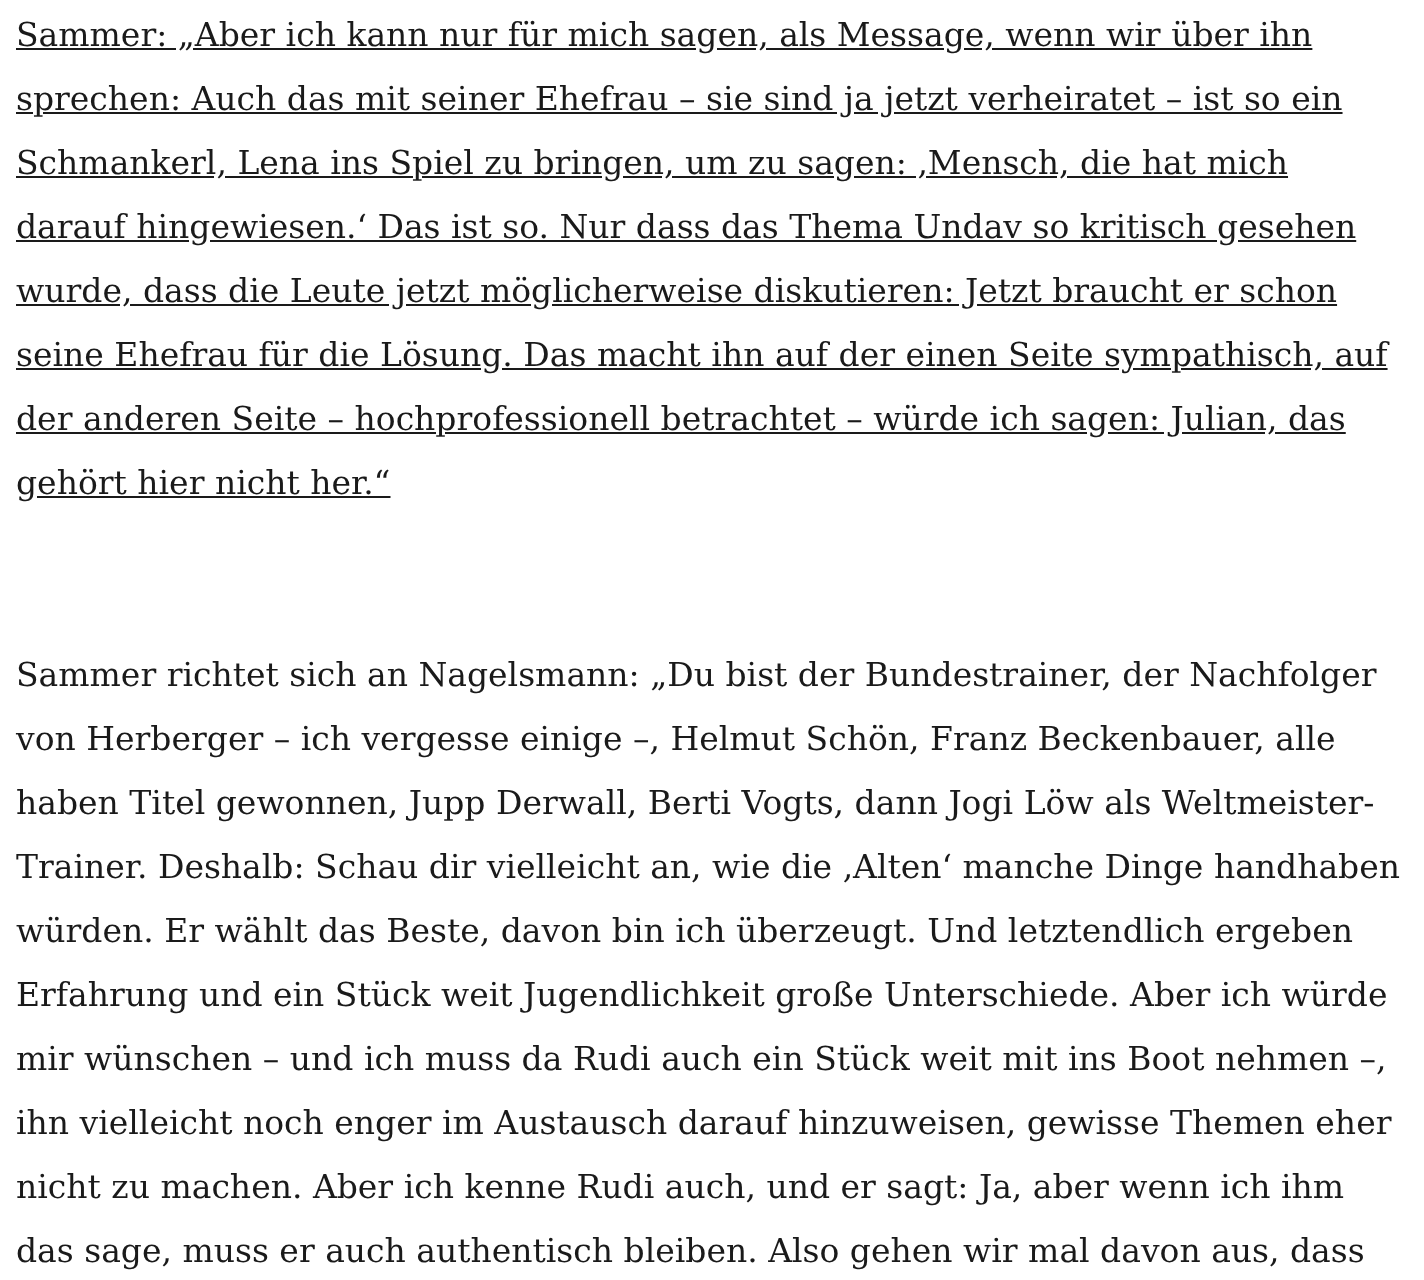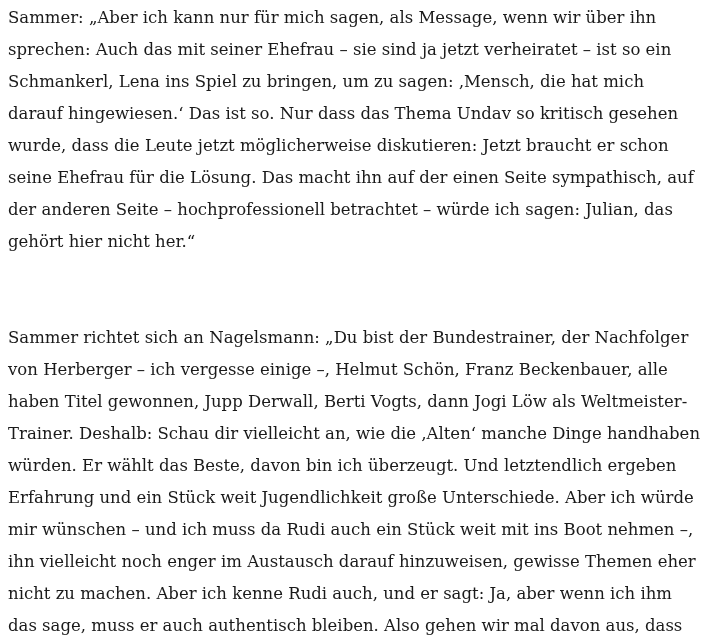--- a/index.html
+++ b/index.html
@@ -25,20 +25,21 @@
     line-height: 32px;
     color: #1a1a1a;
     letter-spacing: 0.0px;
     text-align: left;
   }
   .para + .para {
     margin-top: 64px;
   }
   .first {
     padding-top: 2px;
+    text-decoration: underline;
   }
 </style>
 </head>
 <body>
 
 <div class="article">
   <p class="para first">Sammer: „Aber ich kann nur für mich sagen, als Message, wenn wir über ihn sprechen: Auch das mit seiner Ehefrau – sie sind ja jetzt verheiratet – ist so ein Schmankerl, Lena ins Spiel zu bringen, um zu sagen: ‚Mensch, die hat mich darauf hingewiesen.‘ Das ist so. Nur dass das Thema Undav so kritisch gesehen wurde, dass die Leute jetzt möglicherweise diskutieren: Jetzt braucht er schon seine Ehefrau für die Lösung. Das macht ihn auf der einen Seite sympathisch, auf der anderen Seite – hochprofessionell betrachtet – würde ich sagen: Julian, das gehört hier nicht her.“</p>
   <p class="para">Sammer richtet sich an Nagelsmann: „Du bist der Bundestrainer, der Nachfolger von Herberger – ich vergesse einige –, Helmut Schön, Franz Beckenbauer, alle haben Titel gewonnen, Jupp Derwall, Berti Vogts, dann Jogi Löw als Weltmeister-Trainer. Deshalb: Schau dir vielleicht an, wie die ‚Alten‘ manche Dinge handhaben würden. Er wählt das Beste, davon bin ich überzeugt. Und letztendlich ergeben Erfahrung und ein Stück weit Jugendlichkeit große Unterschiede. Aber ich würde mir wünschen – und ich muss da Rudi auch ein Stück weit mit ins Boot nehmen –, ihn vielleicht noch enger im Austausch darauf hinzuweisen, gewisse Themen eher nicht zu machen. Aber ich kenne Rudi auch, und er sagt: Ja, aber wenn ich ihm das sage, muss er auch authentisch bleiben. Also gehen wir mal davon aus, dass wir sagen: Weniger ist manchmal ein bisschen mehr. Aber vielleicht ist dieses ‚Mehr‘ am Ende beim Turnier auch das Außergewöhnliche.“</p>
 </div>
 

